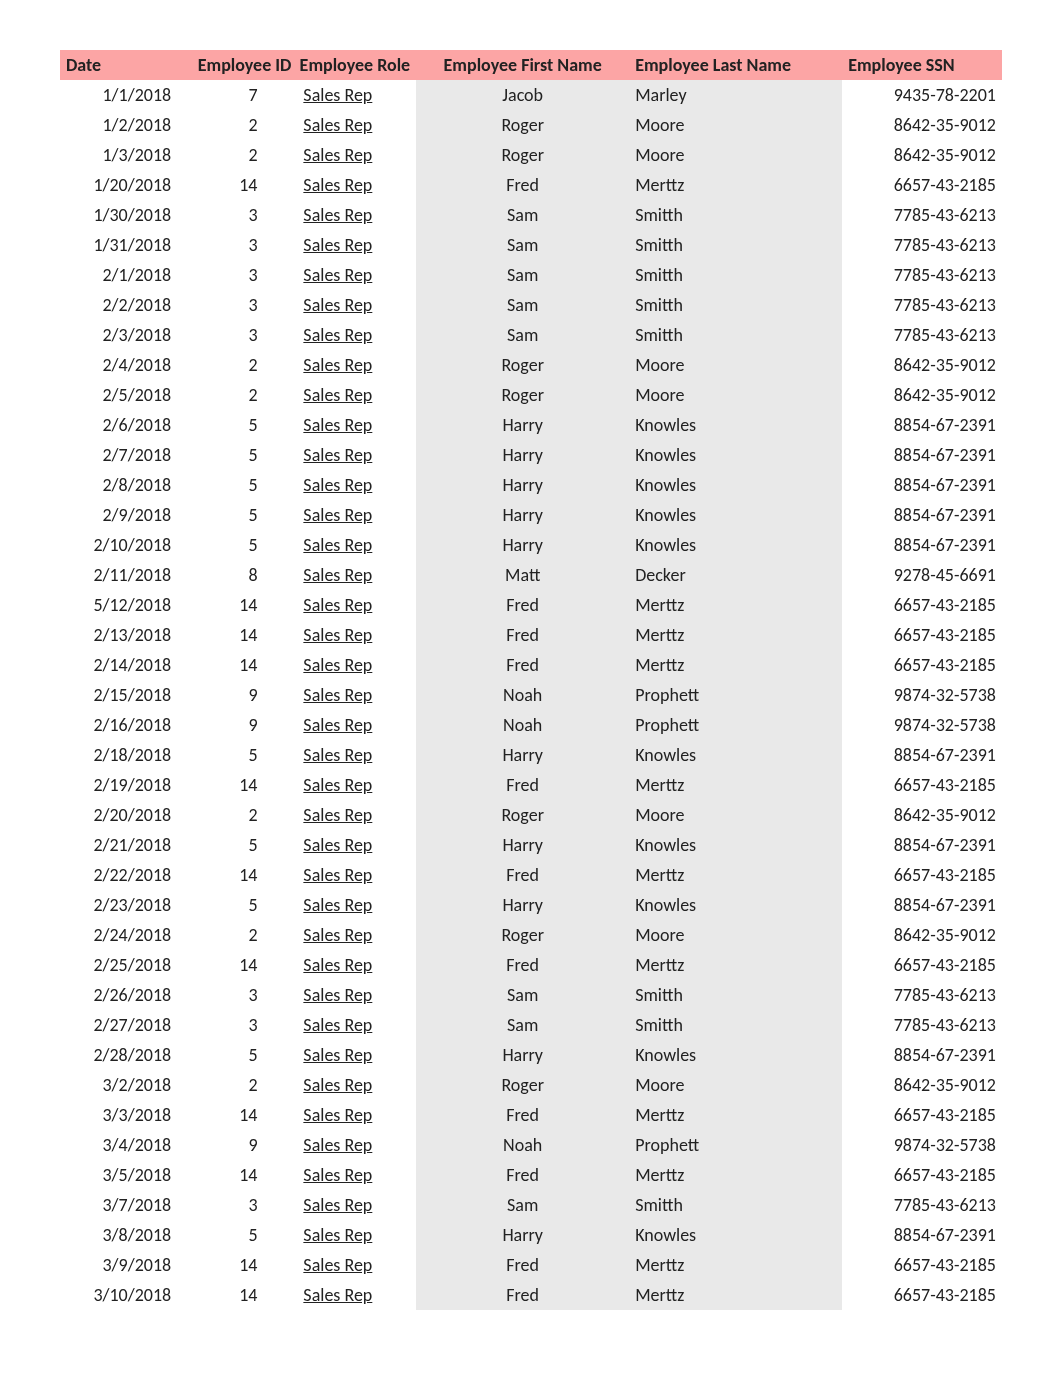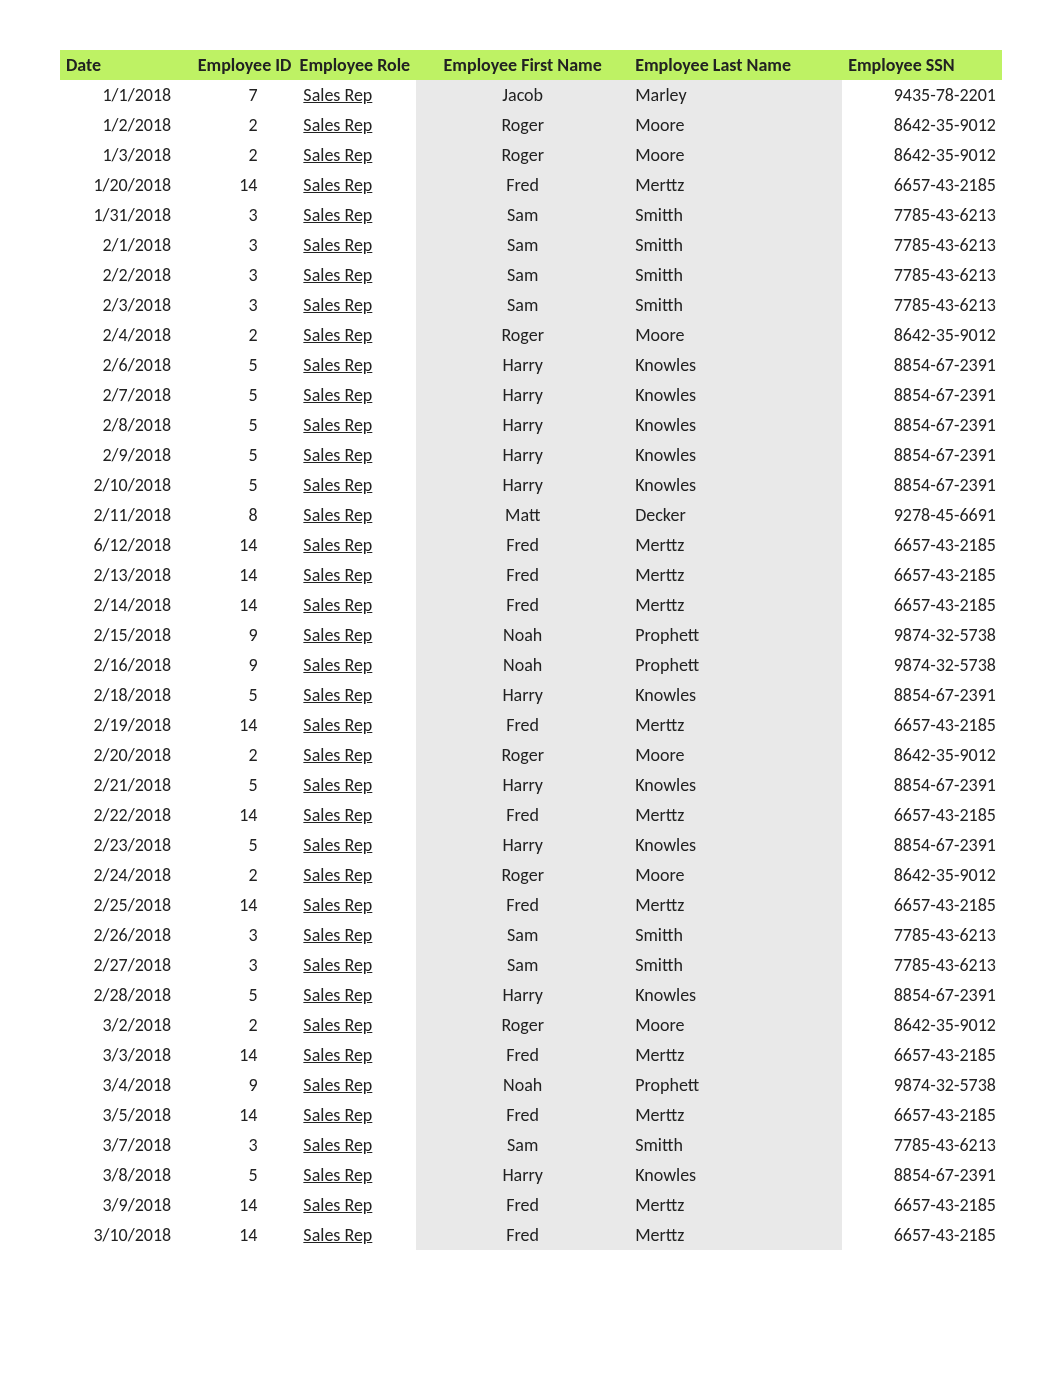--- a/index.html
+++ b/index.html
@@ -16,21 +16,21 @@
     }
     table {
       border-collapse: collapse;
       width: 100%;
     }
     th {
       font-weight: bold;
       text-align: left;
       padding: 4px 6px;
       white-space: nowrap;
-      background: #bef264;
+      background: #fca5a5;
       color: #222;
     }
     td {
       padding: 4px 6px;
       white-space: nowrap;
       color: #222;
     }
     
     .col-date { text-align: right; width: 110px; }
     .col-id { text-align: right; width: 60px; padding-right: 4px; }
@@ -89,20 +89,28 @@
       </tr>
       <tr class="striped">
         <td class="col-date">1/20/2018</td>
         <td class="col-id">14</td>
         <td class="col-role">Sales Rep</td>
         <td class="col-first">Fred</td>
         <td class="col-last">Merttz</td>
         <td class="col-ssn">6657-43-2185</td>
       </tr>
       <tr class="striped">
+        <td class="col-date">1/30/2018</td>
+        <td class="col-id">3</td>
+        <td class="col-role">Sales Rep</td>
+        <td class="col-first">Sam</td>
+        <td class="col-last">Smitth</td>
+        <td class="col-ssn">7785-43-6213</td>
+      </tr>
+      <tr class="striped">
         <td class="col-date">1/31/2018</td>
         <td class="col-id">3</td>
         <td class="col-role">Sales Rep</td>
         <td class="col-first">Sam</td>
         <td class="col-last">Smitth</td>
         <td class="col-ssn">7785-43-6213</td>
       </tr>
       <tr class="striped">
         <td class="col-date">2/1/2018</td>
         <td class="col-id">3</td>
@@ -122,20 +130,28 @@
       <tr class="striped">
         <td class="col-date">2/3/2018</td>
         <td class="col-id">3</td>
         <td class="col-role">Sales Rep</td>
         <td class="col-first">Sam</td>
         <td class="col-last">Smitth</td>
         <td class="col-ssn">7785-43-6213</td>
       </tr>
       <tr class="striped">
         <td class="col-date">2/4/2018</td>
+        <td class="col-id">2</td>
+        <td class="col-role">Sales Rep</td>
+        <td class="col-first">Roger</td>
+        <td class="col-last">Moore</td>
+        <td class="col-ssn">8642-35-9012</td>
+      </tr>
+      <tr class="striped">
+        <td class="col-date">2/5/2018</td>
         <td class="col-id">2</td>
         <td class="col-role">Sales Rep</td>
         <td class="col-first">Roger</td>
         <td class="col-last">Moore</td>
         <td class="col-ssn">8642-35-9012</td>
       </tr>
       <tr class="striped">
         <td class="col-date">2/6/2018</td>
         <td class="col-id">5</td>
         <td class="col-role">Sales Rep</td>
@@ -177,21 +193,21 @@
       </tr>
       <tr class="striped">
         <td class="col-date">2/11/2018</td>
         <td class="col-id">8</td>
         <td class="col-role">Sales Rep</td>
         <td class="col-first">Matt</td>
         <td class="col-last">Decker</td>
         <td class="col-ssn">9278-45-6691</td>
       </tr>
       <tr class="striped">
-        <td class="col-date">6/12/2018</td>
+        <td class="col-date">5/12/2018</td>
         <td class="col-id">14</td>
         <td class="col-role">Sales Rep</td>
         <td class="col-first">Fred</td>
         <td class="col-last">Merttz</td>
         <td class="col-ssn">6657-43-2185</td>
       </tr>
       <tr class="striped">
         <td class="col-date">2/13/2018</td>
         <td class="col-id">14</td>
         <td class="col-role">Sales Rep</td>

